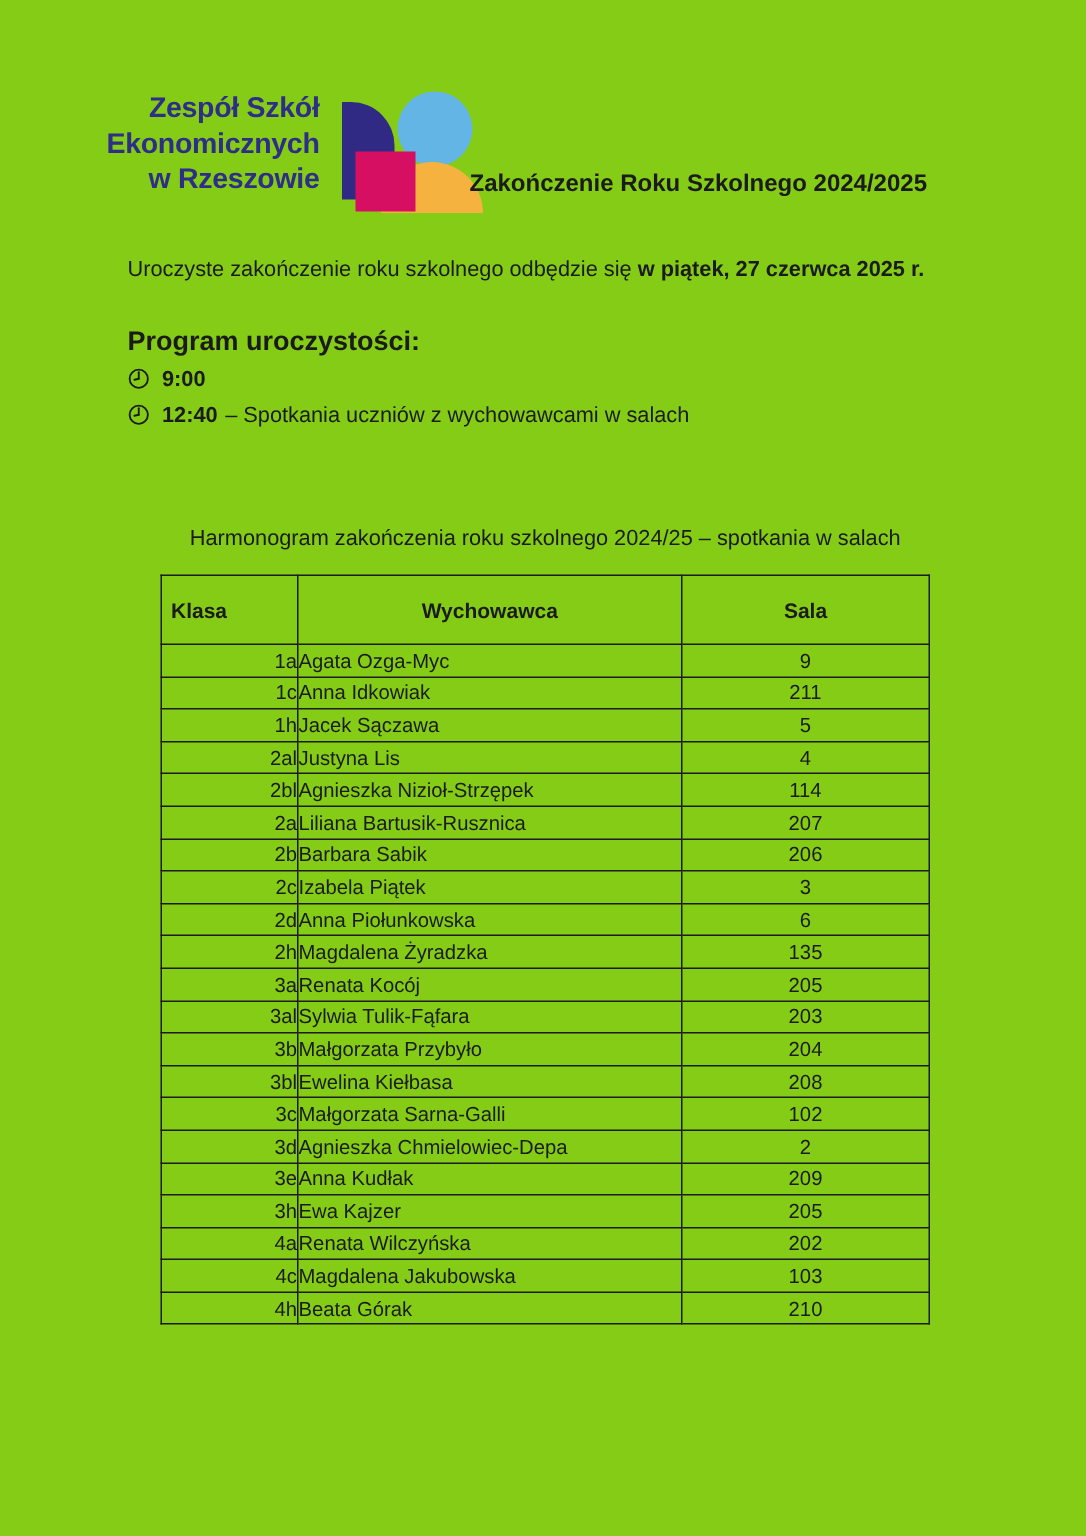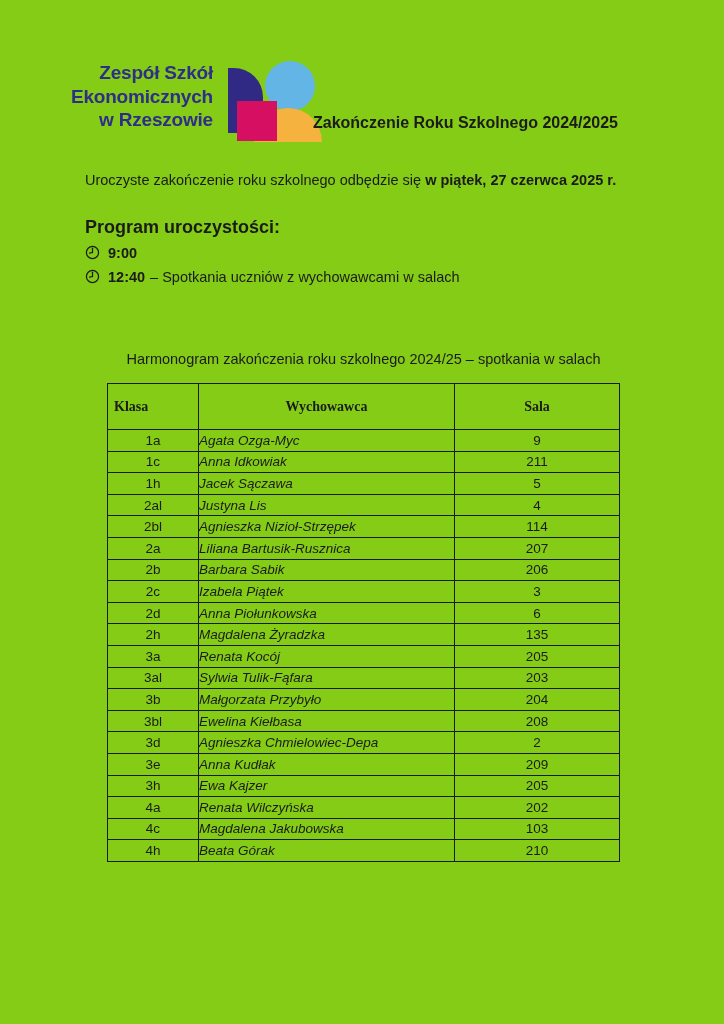--- a/index.html
+++ b/index.html
@@ -27,27 +27,27 @@
   .clock { width:15px; height:15px; margin-right:8px; flex:none; }
   .time { margin-right:5px; }
 
   .schedule-title {
     position:absolute; left:107px; top:351px; width:513px; margin:0;
     text-align:center; font-size:14.5px; font-weight:400; white-space:nowrap;
   }
 
   .schedule { position:absolute; left:107px; top:383px; width:513px; border-collapse:collapse; table-layout:fixed; }
   .schedule th, .schedule td { border:1px solid #1b1b1b; overflow:hidden; }
-  .schedule th { height:43px; font-size:14px; font-weight:700;font-family:Liberation Serif, serif; }
+  .schedule th { height:43px; font-size:14px; font-weight:700; }
   .col-klasa { width:83px; text-align:left; padding-left:6px; }
   .col-wych  { width:253px; text-align:center; }
   .col-sala  { text-align:center; }
   .schedule td { height:20.6px; padding:0; font-size:13.5px; }
-  .cell-klasa { text-align:center;margin-top:38px; }
-  .cell-wych  { text-align:left; padding-left:10px;font-style:italic; }
+  .cell-klasa { text-align:right;margin-top:38px; }
+  .cell-wych  { text-align:left; padding-left:10px; }
   .cell-sala  { text-align:center; }
 </style>
 </head>
 <body>
 
 <div class="page">
 
   <div class="logo-text">
     <div>Zespół Szkół</div>
     <div>Ekonomicznych</div>
@@ -180,20 +180,25 @@
           <td class="cell-wych">Małgorzata Przybyło</td>
           <td class="cell-sala">204</td>
         </tr>
 
         <tr>
           <td class="cell-klasa">3bl</td>
           <td class="cell-wych">Ewelina Kiełbasa</td>
           <td class="cell-sala">208</td>
         </tr>
 
+        <tr>
+          <td class="cell-klasa">3c</td>
+          <td class="cell-wych">Małgorzata Sarna-Galli</td>
+          <td class="cell-sala">102</td>
+        </tr>
 
         <tr>
           <td class="cell-klasa">3d</td>
           <td class="cell-wych">Agnieszka Chmielowiec-Depa</td>
           <td class="cell-sala">2</td>
         </tr>
 
         <tr>
           <td class="cell-klasa">3e</td>
           <td class="cell-wych">Anna Kudłak</td>

